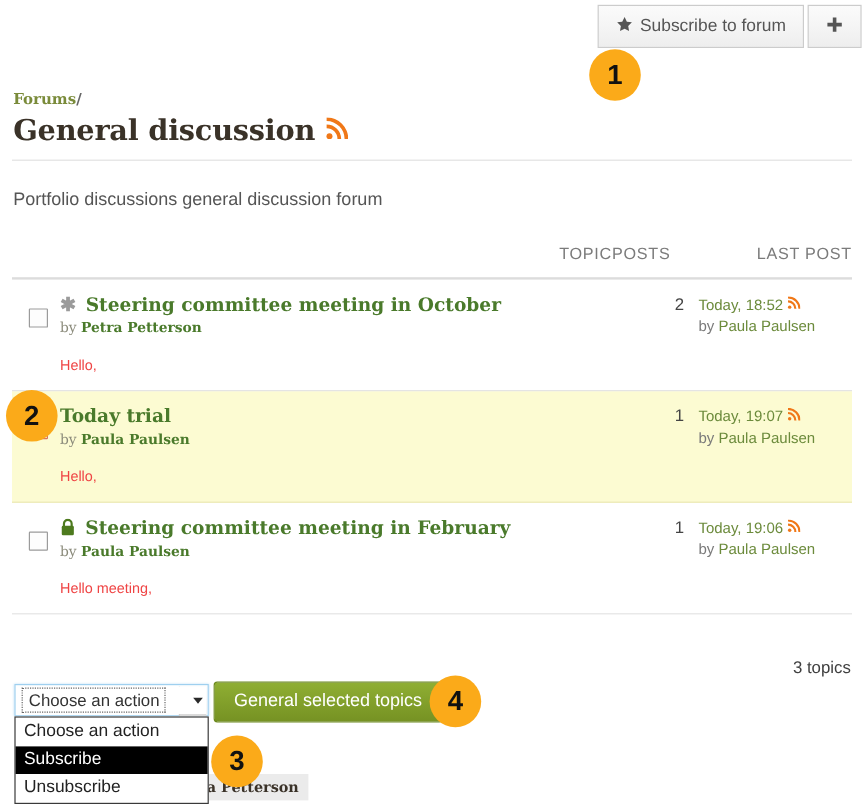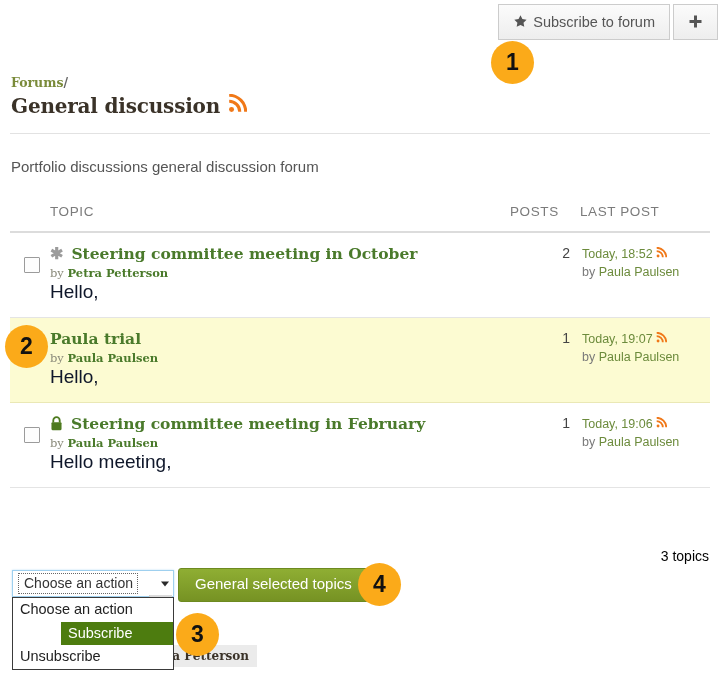--- a/index.html
+++ b/index.html
@@ -72,21 +72,21 @@
     color: #7a8b3a;
   }
   .breadcrumb .sep {
     color: #666666;
   }
   .page-title {
     position: absolute;
     left: 11px;
     top: 94px;
     font-family: "DejaVu Serif", serif;
-    font-size: 20px;
+    font-size: 24px;
     font-weight: bold;
     color: #3a3228;
     letter-spacing: -0.2px;
     display: flex;
     align-items: baseline;
     gap: 8px;
   }
   .hr-title {
     position: absolute;
     left: 10px;
@@ -114,21 +114,21 @@
   
   .tbl {
     position: absolute;
     left: 10px;
     top: 198px;
     width: 700px;
     border-collapse: collapse;
     table-layout: fixed;
   }
   .tbl th {
-    text-align: left;
+    text-align: right;
     font-weight: normal;
     font-size: 13.5px;
     letter-spacing: 0.6px;
     color: #7b7b7b;
     padding: 6px 0 12px 0;
     border-bottom: 2px solid #dcdcdc;
     font-family: "Liberation Sans", sans-serif;
   }
   .col-cb   { width: 40px; }
   .col-top  { width: 460px; }
@@ -185,23 +185,23 @@
   }
   .topic-title .ttl { color: #4a7a2b; cursor: pointer; }
   .topic-by {
     font-family: "DejaVu Serif", serif;
     font-size: 11.5px;
     margin-top: 4px;
     color: #8a8a7a;
   }
   .topic-by b { color: #4a7a2b; font-weight: bold; cursor: pointer; }
   .topic-snip {
-    font-size: 19px;
-    color: #0f172a;
-    margin-top: 1px;
+    font-size: 12px;
+    color: #ef4444;
+    margin-top: 17px;
   }
   td.posts {
     text-align: right;
     padding-right: 10px !important;
     font-size: 14px;
     color: #444444;
   }
   .lastpost {
     font-size: 12.5px;
     line-height: 1.45;
@@ -220,21 +220,21 @@
     display: inline-block;
   }
   .ico-lock { display: inline-block; line-height: 0; }
 
   
   .count {
     position: absolute;
     right: 11px;
     top: 548px;
     font-size: 14px;
-    color: #000000;
+    color: #404040;
   }
   .select-wrap {
     position: absolute;
     left: 12px;
     top: 570px;
     width: 162px;
     height: 27px;
     border: 1px solid #9fd0ef;
     box-shadow: 0 0 2px #bfe0f5;
     background: #ffffff;
@@ -289,23 +289,22 @@
     z-index: 30;
   }
   .dd-item {
     font-size: 14.5px;
     padding: 2px 0 2px 7px;
     color: #222222;
     line-height: 1.35;
     cursor: pointer;
   }
   .dd-item.sel {
-    background: #4d7c0f;
+    background: #000000;
     color: #ffffff;
-    margin-left: 48px;
   }
   .btn-green {
     position: absolute;
     left: 178px;
     top: 568px;
     height: 32px;
     padding: 0 16px;
     background: linear-gradient(to bottom, #8fae33 0%, #769223 100%);
     border: 1px solid #6d8a20;
     border-radius: 3px;
@@ -455,21 +454,21 @@
         </div>
       </td>
     </tr>
 
     <tr class="trow highlight">
       <td class="cb-cell">
         <span class="cb checked"></span>
       </td>
       <td>
         <div class="topic-title">
-          <span class="ttl">Paula trial</span>
+          <span class="ttl">Today trial</span>
         </div>
         <div class="topic-by">
           <span>by</span>
           <b>Paula Paulsen</b>
         </div>
         <div class="topic-snip">Hello,</div>
       </td>
       <td class="posts">1</td>
       <td>
         <div class="lastpost">

